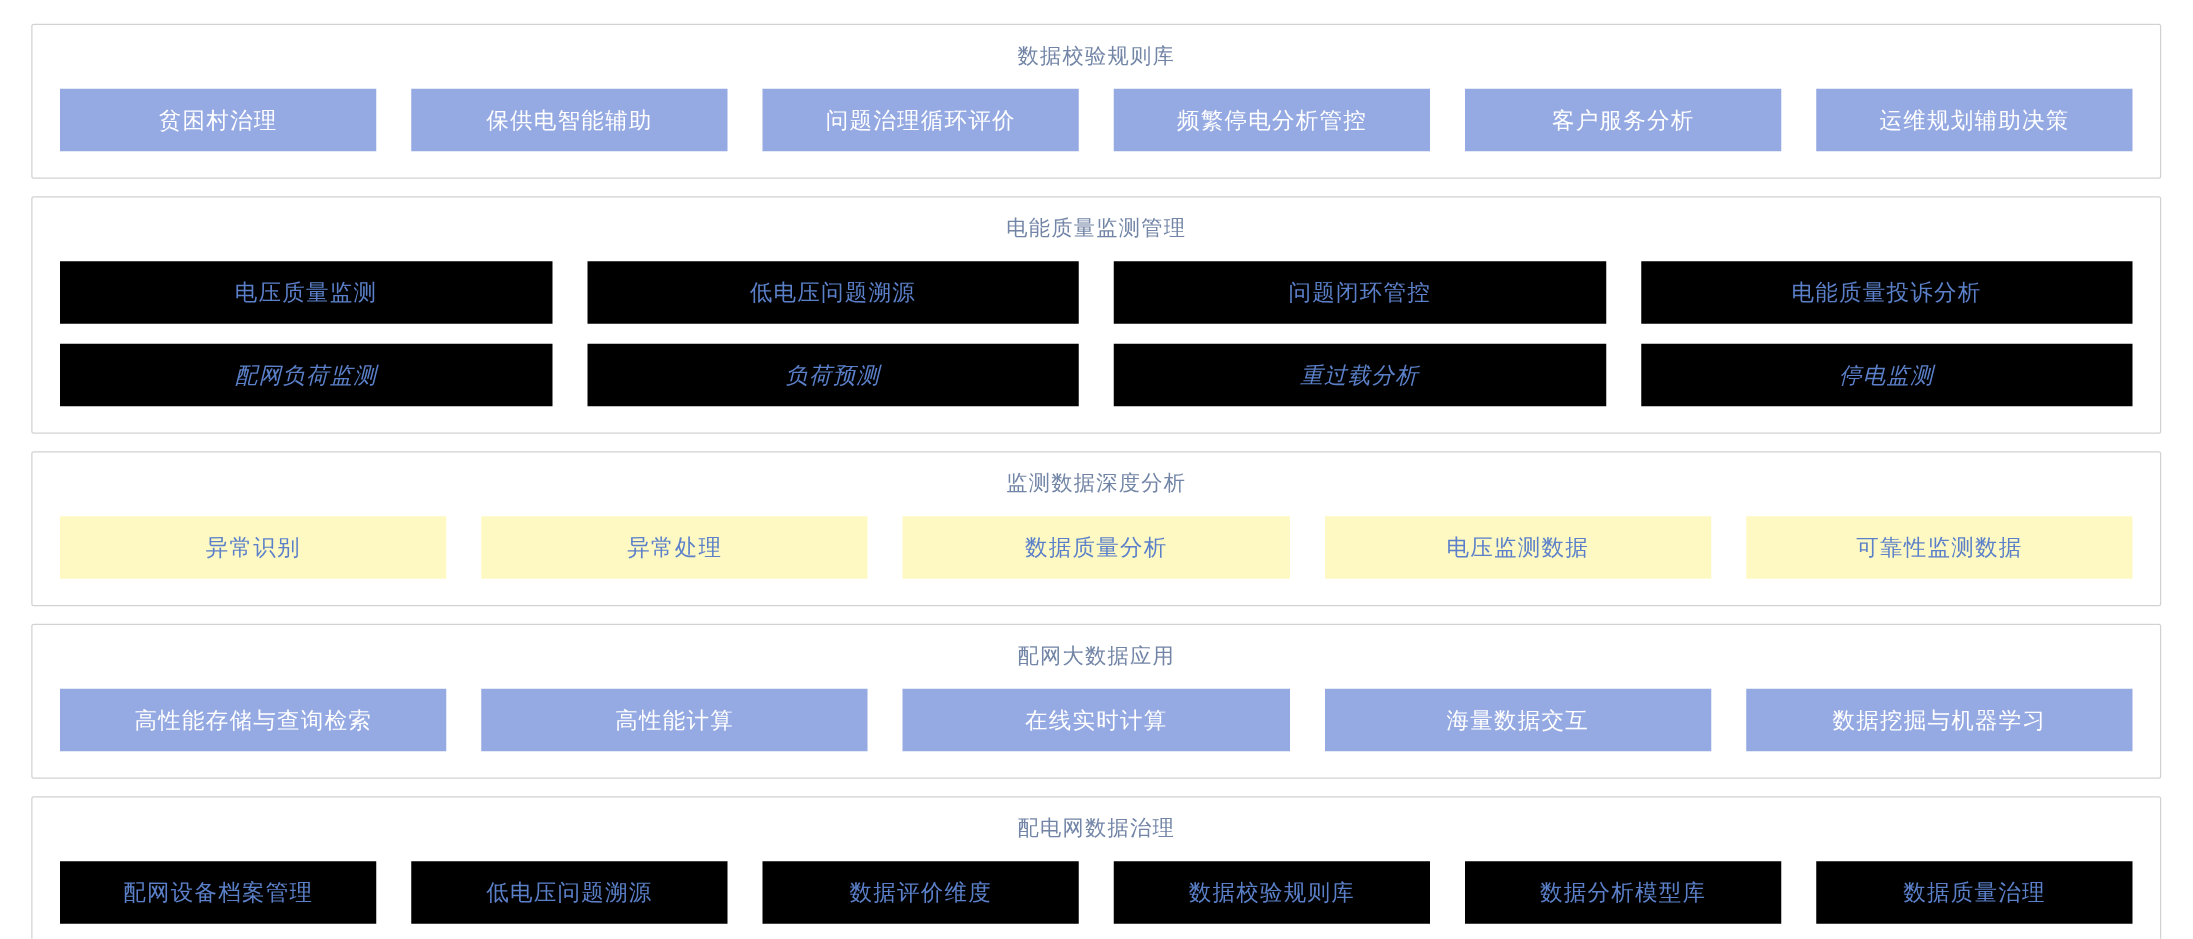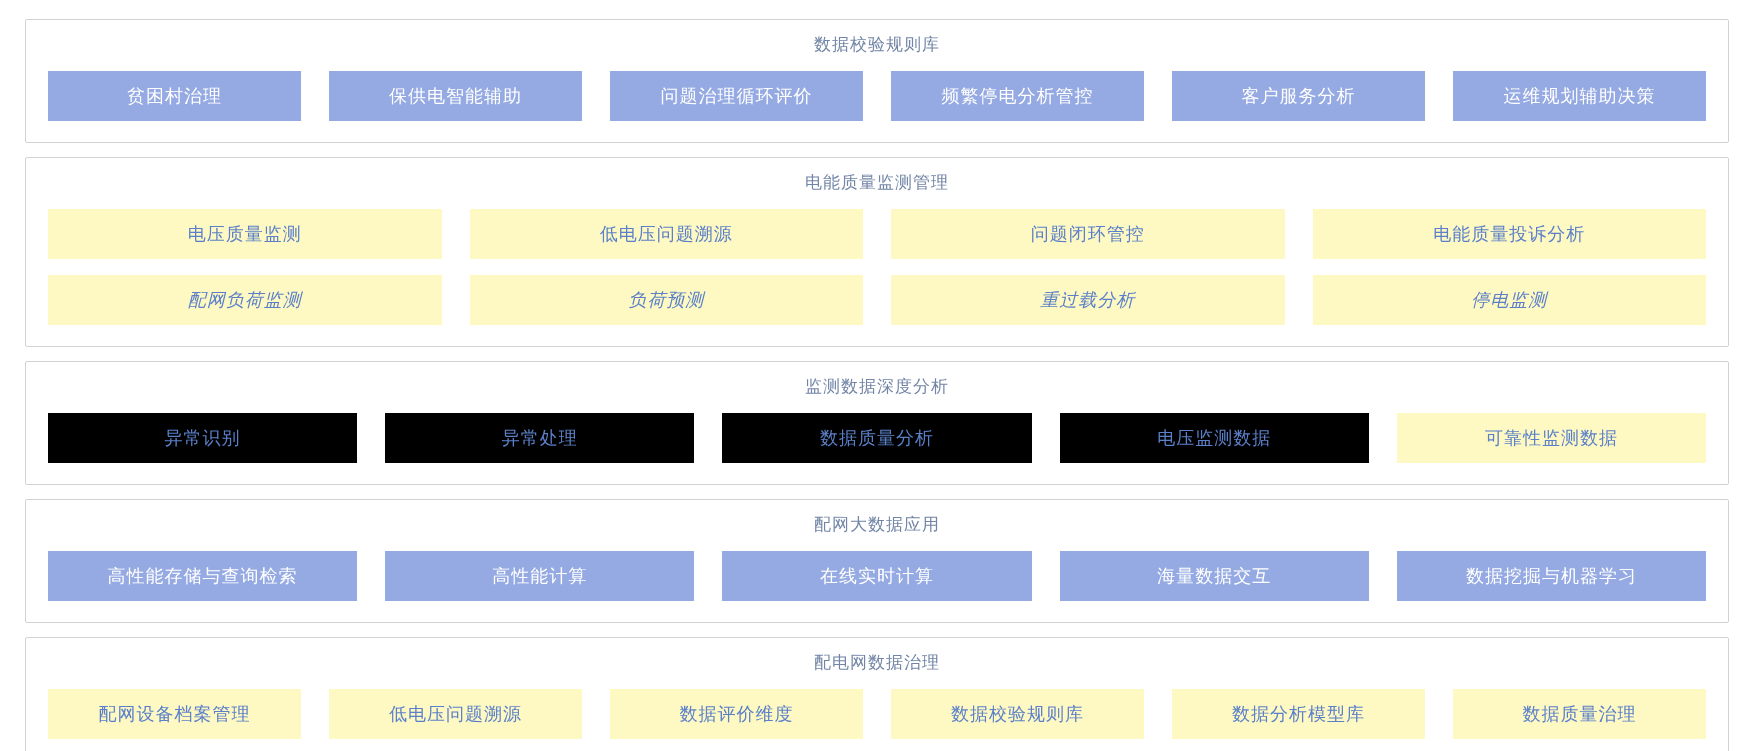--- a/index.html
+++ b/index.html
@@ -34,22 +34,22 @@
     height: 50px;
     display: flex;
     align-items: center;
     justify-content: center;
     font-size: 18px;
     letter-spacing: 1px;
     cursor: pointer;
     user-select: none;
   }
   .tile.solid    { background: #95a9e2; color: #ffffff; }
-  .tile.lavender { background: #fef9c3; color: #5b80c9; }
-  .tile.mint     { background: #000000; color: #5b80c9; }
+  .tile.lavender { background: #000000; color: #5b80c9; }
+  .tile.mint     { background: #fef9c3; color: #5b80c9; }
   .tile.mint-dark{ background: #fef9c3; color: #5b80c9; }
 </style>
 </head>
 <body>
 
 <div class="page">
 
   <div class="panel">
     <div class="panel-title">数据校验规则库</div>
     <div class="btn-row">

